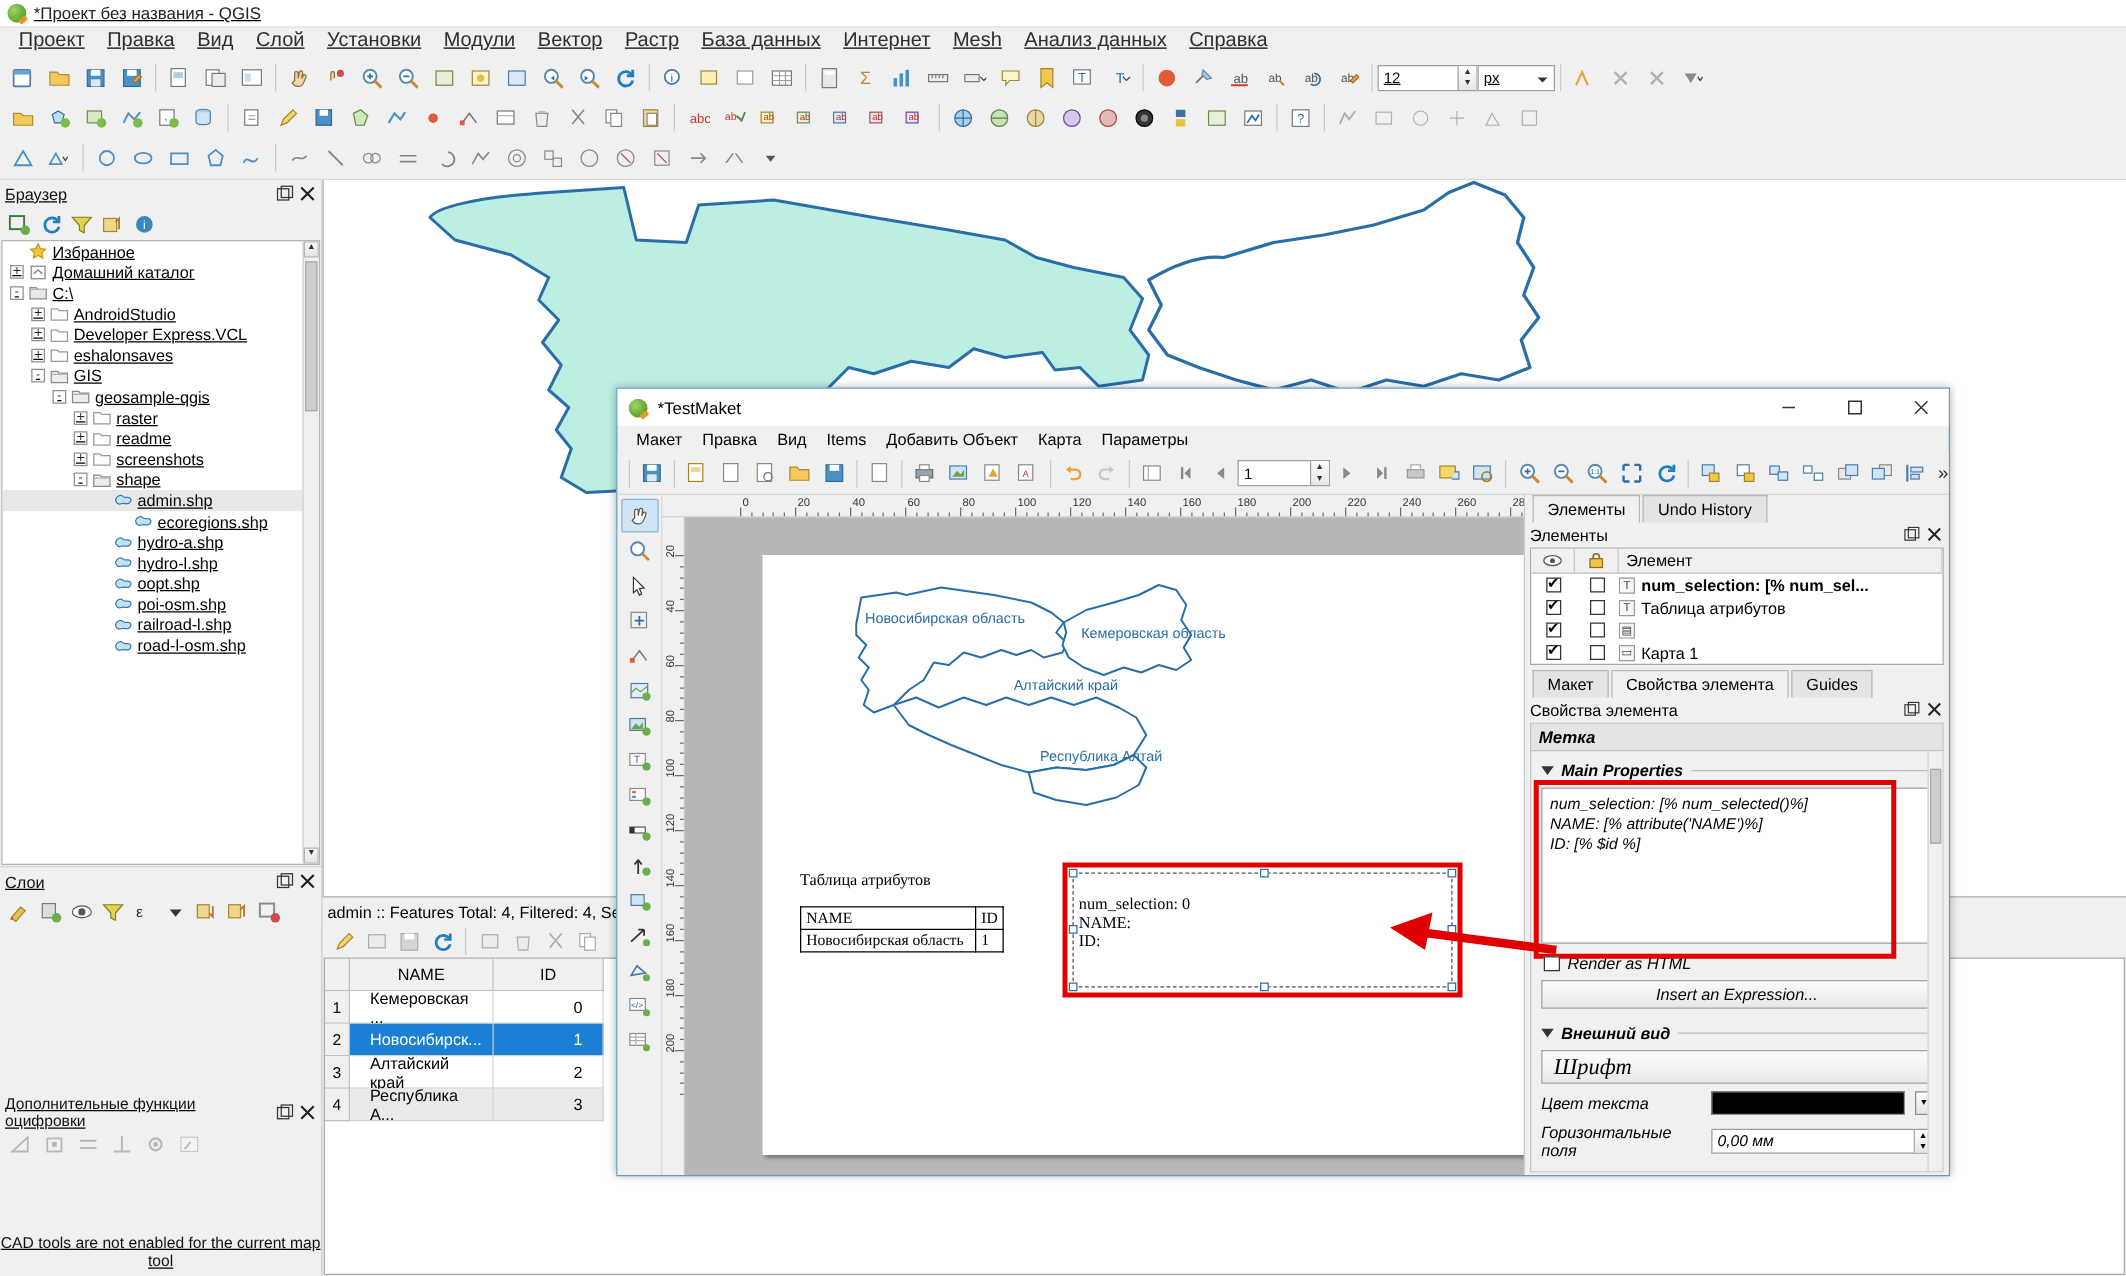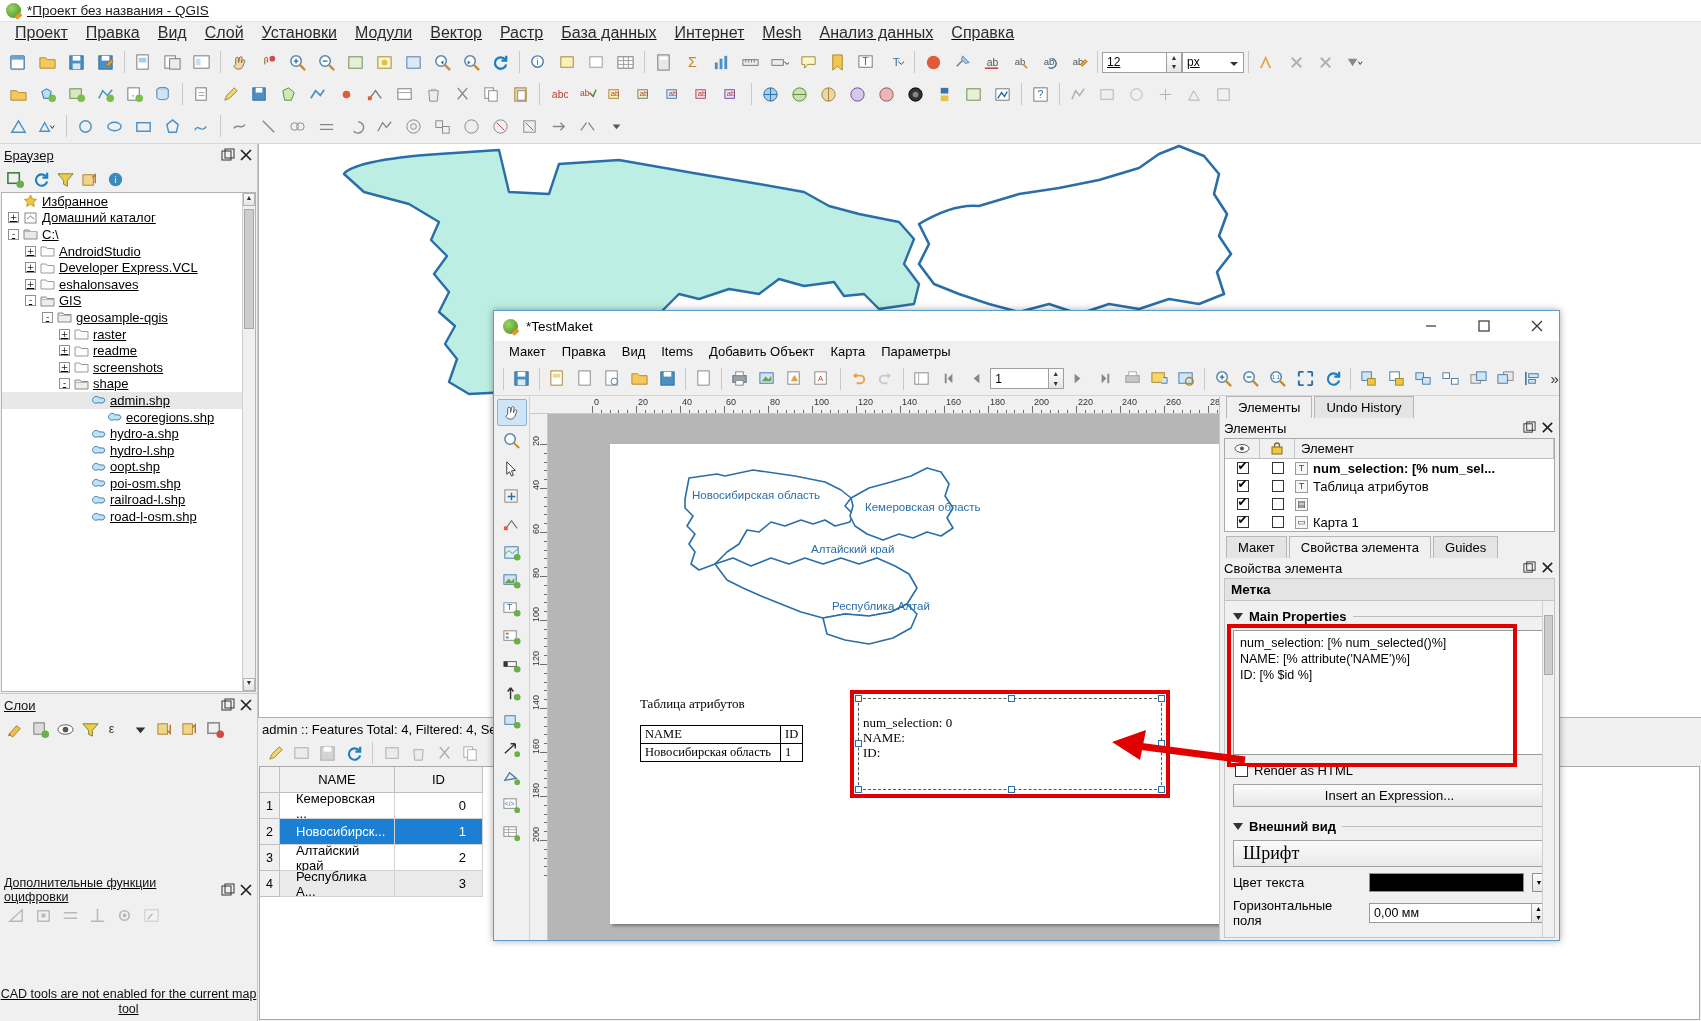--- a/index.html
+++ b/index.html
@@ -151,21 +151,21 @@
   .it-head { display:flex; height:20px; background:#f0f0f0; border-bottom:1px solid #c0c0c0; font-size:13px; }
   .it-head div { border-right:1px solid #c8c8c8; display:flex; align-items:center; justify-content:center; }
   .it-row { display:flex; height:18px; align-items:center; font-size:13px; }
   .it-row .c1,.it-row .c2 { width:35px; flex:0 0 35px; display:flex; align-items:center; justify-content:center; }
   .it-row .c3 { flex:1; display:flex; align-items:center; gap:5px; overflow:hidden; white-space:nowrap; }
   .cb2 { width:12px; height:12px; border:1px solid #333; background:#fff; position:relative; }
   .cb2.on:after { content:"✔"; position:absolute; left:0px; top:-4px; font-size:12px; }
   .tic { width:13px; height:13px; border:1px solid #9a9a9a; background:#f7f7f7; font-size:9px;
          display:flex; align-items:center; justify-content:center; color:#444; flex:0 0 13px; }
 
-  .props { flex:1; margin:0 4px 2px 4px; background:#f0f0f0; overflow:hidden; display:flex; flex-direction:column; }
+  .props { flex:1; margin:0 4px 2px 4px; background:#f0f0f0; overflow:hidden; display:flex; flex-direction:column;font-style:italic; }
   .prop-title { font-size:13.5px; font-weight:bold; padding:3px 6px; background:#e4e4e4; border:1px solid #c4c4c4;
                 border-bottom:none; }
   .prop-body { border:1px solid #c4c4c4; background:#f0f0f0; flex:1; padding:6px 8px 0 8px; position:relative;
                overflow:hidden; }
   .grp { display:flex; align-items:center; gap:6px; font-size:13px; font-weight:bold; margin:2px 0 6px 0; }
   .grp .ln { flex:1; height:1px; background:#bdbdbd; }
   .tri { width:0; height:0; border-left:5px solid transparent; border-right:5px solid transparent;
          border-top:7px solid #333; }
   .expr-area { border:1px solid #9a9a9a; background:#fff; height:125px; padding:4px 6px; font-size:12.5px;
                line-height:16px; white-space:pre; overflow:hidden; }

